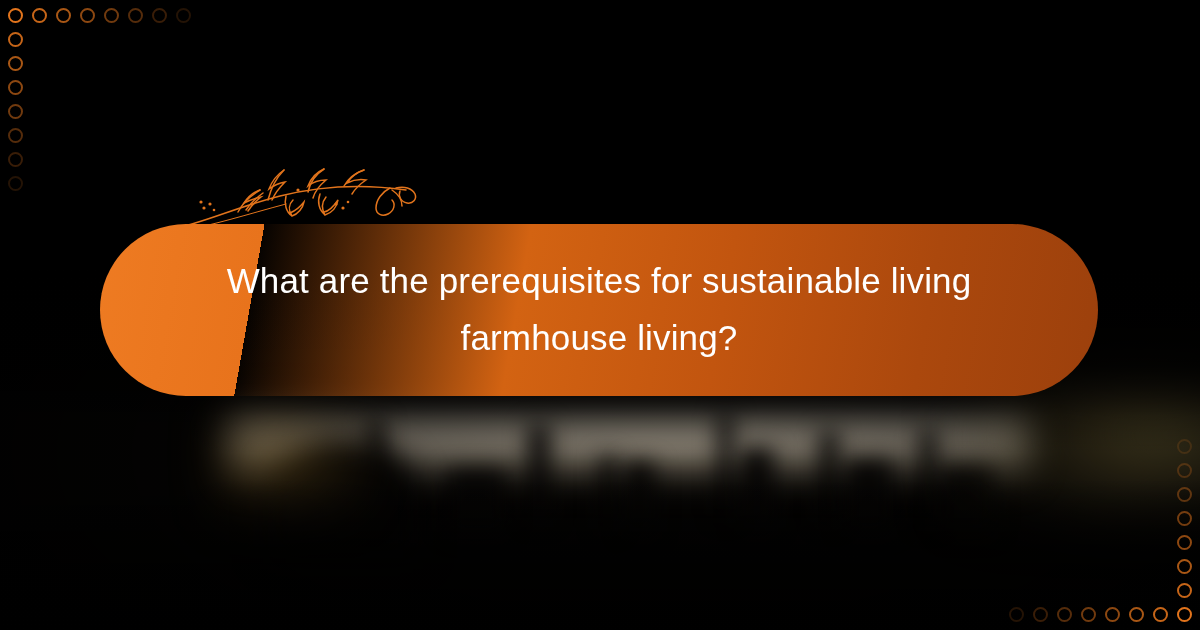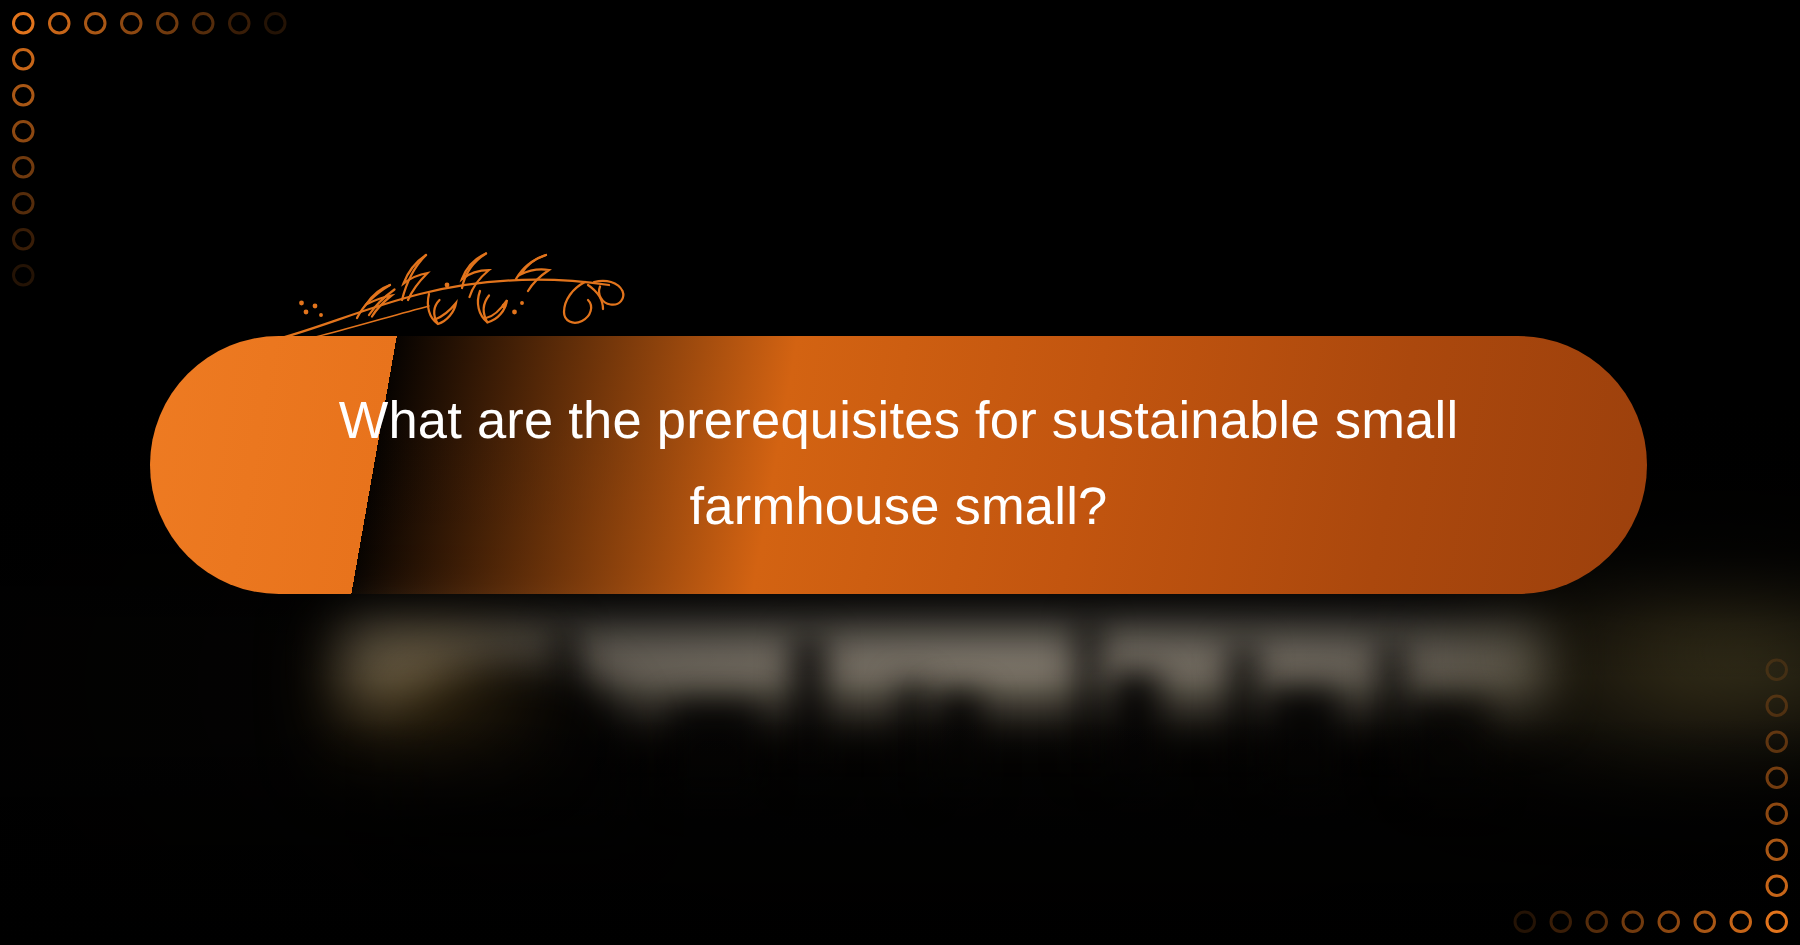--- a/index.html
+++ b/index.html
@@ -281,16 +281,16 @@
       <circle cx="175" cy="48" r="1.6" fill="#e2741c" stroke="none"></circle>
       <circle cx="180" cy="42" r="1.3" fill="#e2741c" stroke="none"></circle>
 
       <path d="M222 28 C 214 32, 208 40, 208 48 C 208 54, 214 57, 220 54 C 226 51, 228 44, 224 40"></path>
       <path d="M228 28 C 236 26, 244 28, 247 34 C 249 39, 245 44, 239 43 C 233 42, 230 36, 232 31"></path>
       <path d="M224 30 C 230 34, 234 40, 234 46"></path>
     </g>
   </svg>
 
   <div id="pill">
-    <h1 id="headline">What are the prerequisites for sustainable small farmhouse small?</h1>
+    <h1 id="headline">What are the prerequisites for sustainable living farmhouse living?</h1>
   </div>
 
 </div>
 
 </body></html>

